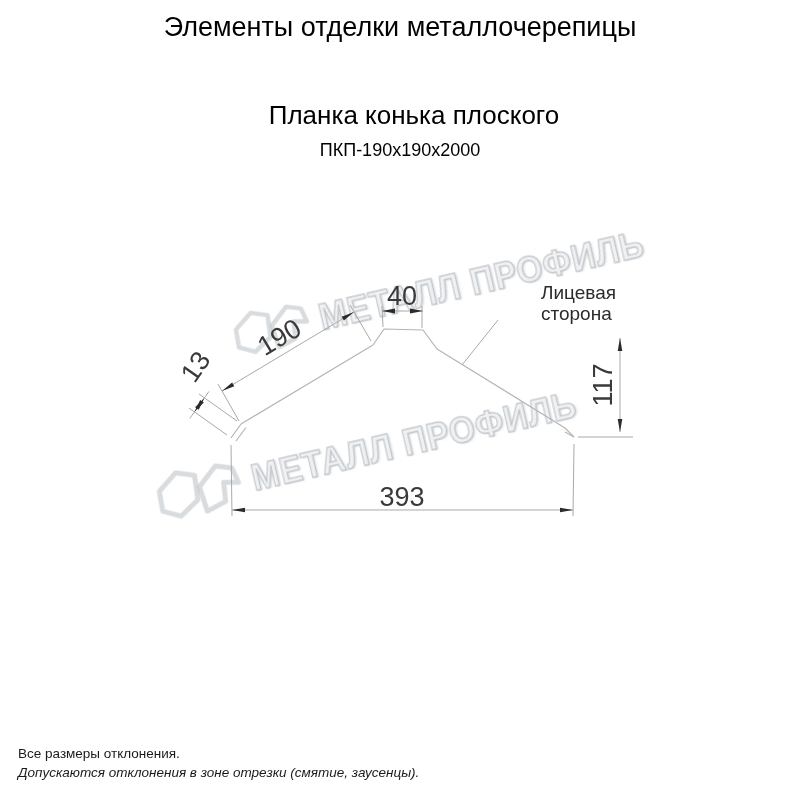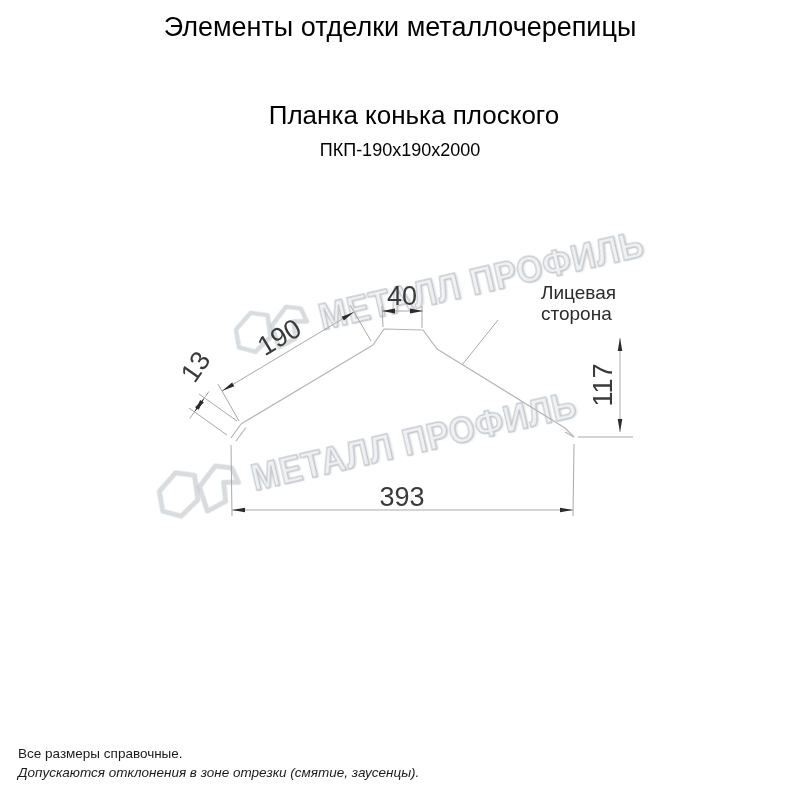--- a/index.html
+++ b/index.html
@@ -115,14 +115,14 @@
     <text class="dim-text" x="402" y="506" text-anchor="middle">393</text>
   </g>
 
   <g>
     <path class="dline" d="M462,365 L498,320"></path>
   </g>
 </svg>
 
 <div class="face-side">Лицевая сторона</div>
 
-<div class="note note1">Все размеры справочные.</div>
+<div class="note note1">Все размеры отклонения.</div>
 <div class="note note2">Допускаются отклонения в зоне отрезки (смятие, заусенцы).</div>
 
 </body></html>

